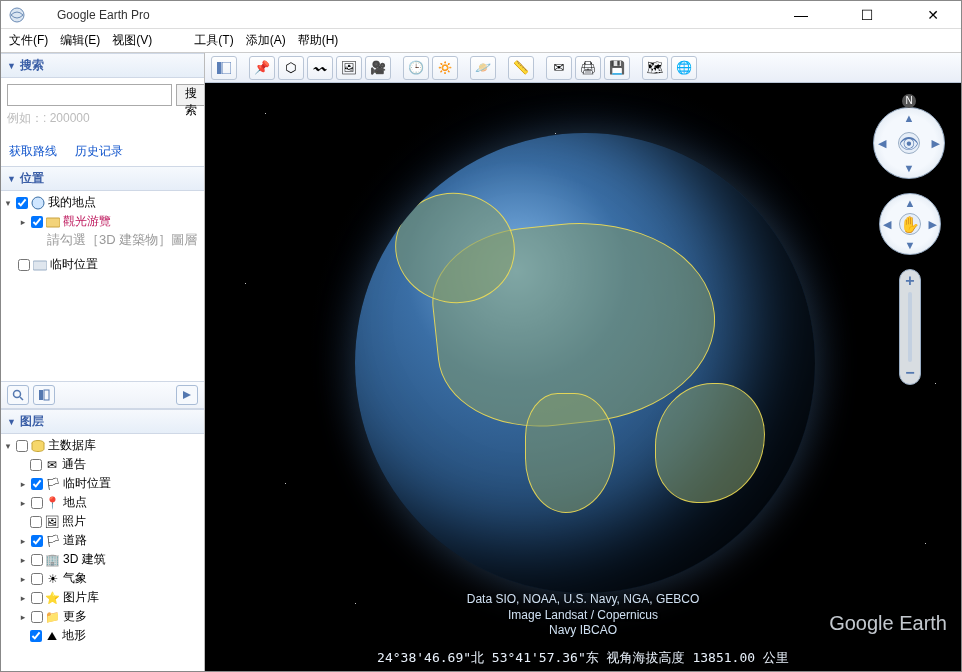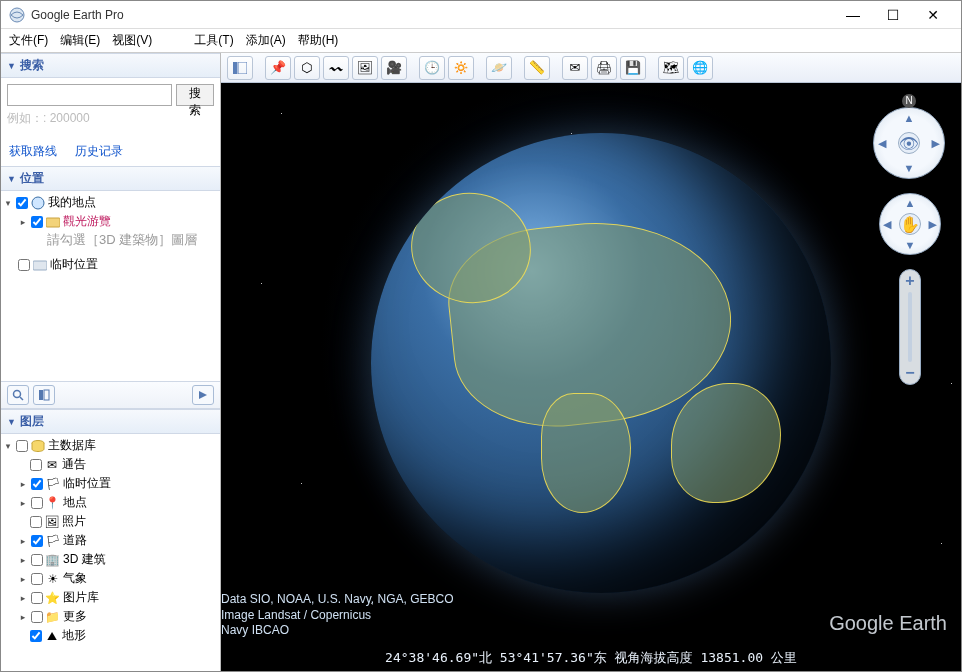--- a/index.html
+++ b/index.html
@@ -1,23 +1,23 @@
 <!DOCTYPE html>
 <html><head>
 <meta charset="utf-8">
 <style>
 * { box-sizing: border-box; margin: 0; padding: 0; font-family: "Microsoft YaHei", Arial, sans-serif; }
 body { width: 962px; height: 672px; overflow: hidden; background: #fff; display: flex; flex-direction: column; border: 1px solid #888; }
-.titlebar { height: 28px; display: flex; align-items: center; padding: 0 8px; background: #fff; border-bottom: 1px solid #ddd; }
+.titlebar { height: 28px; display: flex; align-items: center; padding: 0 8px; background: #fff; border-bottom: 1px solid #ddd; gap: 26px; }
 .titlebar .app-icon { width: 16px; height: 16px; margin-right: 6px; }
 .titlebar .title { flex: 1; font-size: 12px; color: #333; }
 .win-btn { width: 40px; height: 24px; display: flex; align-items: center; justify-content: center; font-size: 14px; cursor: pointer; }
 .menubar { height: 24px; display: flex; align-items: center; padding: 2px 8px; font-size: 12px; gap: 12px; border-bottom: 1px solid #ccc; }
 .content { flex: 1; display: flex; min-height: 0; }
-.sidebar { width: 220px; background: #fff; display: flex; flex-direction: column; border-right: 1px solid #bbb; font-size: 12px; overflow: hidden; }
+.sidebar { width: 204px; background: #fff; display: flex; flex-direction: column; border-right: 1px solid #bbb; font-size: 12px; overflow: hidden; }
 .panel-hdr { background: linear-gradient(#f6f9fd,#e6eef8); border-top: 1px solid #cfd8e6; border-bottom: 1px solid #cfd8e6; padding: 3px 6px; color: #3a5ea6; font-weight: bold; cursor: pointer; display: flex; align-items: center; gap: 4px; }
 .panel-hdr::before { content: "▼"; font-size: 9px; color: #3a5ea6; }
 .search-body { padding: 6px; }
 .search-row { display: flex; gap: 4px; }
 .search-row input { flex: 1; border: 1px solid #aaa; height: 22px; padding: 0 4px; font-size: 12px; }
 .search-row button { height: 22px; padding: 0 8px; font-size: 12px; background: #f2f2f2; border: 1px solid #aaa; cursor: pointer; }
 .hint { color: #bbb; font-size: 12px; margin-top: 4px; }
 .links { color: #1155cc; margin-top: 16px; display: flex; gap: 18px; padding-left: 2px; cursor: pointer; }
 .tree { padding: 2px 2px 6px 2px; overflow: auto; }
 .trow { display: flex; align-items: center; gap: 3px; padding: 1px 0; white-space: nowrap; }
@@ -33,21 +33,21 @@
 .layers .tree { flex: 1; overflow: auto; }
 .map-area { flex: 1; display: flex; flex-direction: column; background: #000; min-width: 0; }
 .toolbar { height: 30px; background: linear-gradient(#fafcff,#e9eef7); border-bottom: 1px solid #b9c5d6; display: flex; align-items: center; gap: 3px; padding: 0 6px; }
 .tb-btn { width: 26px; height: 24px; border: 1px solid #b9c5d6; border-radius: 3px; background: linear-gradient(#fff,#eef2f8); cursor: pointer; display: flex; align-items: center; justify-content: center; font-size: 13px; }
 .tb-sep { width: 6px; }
 .viewport { flex: 1; position: relative; overflow: hidden; background: radial-gradient(circle at 50% 45%, #0a1c33 0%, #000 55%); }
 .star { position: absolute; width: 1px; height: 1px; background: #fff; border-radius: 50%; }
 .earth { position: absolute; width: 460px; height: 460px; left: 150px; top: 50px; border-radius: 50%; background: radial-gradient(circle at 35% 30%, #7fb5e8 0%, #3a6ea5 25%, #254d78 55%, #0a2240 85%); box-shadow: inset -60px -40px 80px rgba(0,0,0,0.85), 0 0 40px rgba(120,170,230,0.3); overflow: hidden; }
 .earth::after { content: ""; position: absolute; inset: -4px; border-radius: 50%; box-shadow: 0 0 25px 6px rgba(150,200,255,0.35); pointer-events: none; }
 .landmass { position: absolute; background: rgba(130,155,110,0.55); border: 1px solid rgba(255,230,80,0.8); }
-.attrib { position: absolute; bottom: 32px; width: 100%; color: #cfe0f2; font-size: 12px; font-family: monospace; text-shadow: 0 0 3px #000; line-height: 1.3; }
+.attrib { position: absolute; bottom: 32px; width: 100%; text-align: center; color: #cfe0f2; font-size: 12px; font-family: monospace; text-shadow: 0 0 3px #000; line-height: 1.3; }
 .watermark { position: absolute; bottom: 36px; right: 14px; color: #e6ecf3; font-size: 20px; opacity: 0.85; font-weight: 300; text-align: right; }
 .statusbar { position: absolute; bottom: 4px; width: 100%; text-align: center; color: #e8f0fa; font-size: 13px; font-family: monospace; text-shadow: 0 0 3px #000; }
 .nav-compass { position: absolute; top: 24px; right: 16px; width: 72px; height: 72px; border-radius: 50%; background: radial-gradient(circle,#f4f8fd 55%,#d2dde9 100%); border: 1px solid #9aaec5; box-shadow: 0 1px 4px rgba(0,0,0,0.4); }
 .nav-compass::before { content: "N"; position: absolute; top: -14px; left: 50%; transform: translateX(-50%); color: #fff; font-size: 10px; background: #555; width: 14px; height: 14px; border-radius: 50%; text-align: center; line-height: 14px; }
 .nav-pan { position: absolute; top: 110px; right: 20px; width: 62px; height: 62px; border-radius: 50%; background: radial-gradient(circle,#f4f8fd 55%,#d2dde9 100%); border: 1px solid #9aaec5; box-shadow: 0 1px 4px rgba(0,0,0,0.4); }
 .nav-arrow { position: absolute; color: #5478b0; font-size: 11px; }
 .nav-center { position: absolute; top: 50%; left: 50%; width: 22px; height: 22px; transform: translate(-50%,-50%); border-radius: 50%; background: #e6eef8; border: 1px solid #9aaec5; display: flex; align-items: center; justify-content: center; color: #5478b0; }
 .zoom { position: absolute; top: 186px; right: 40px; width: 22px; background: rgba(240,245,250,0.9); border: 1px solid #9aaec5; border-radius: 11px; display: flex; flex-direction: column; align-items: center; padding: 2px 0; }
 .zoom .zb { width: 18px; height: 18px; display: flex; align-items: center; justify-content: center; color: #5478b0; cursor: pointer; font-weight: bold; }
 .zoom .ztrack { width: 4px; height: 70px; background: #c3d0e0; border-radius: 2px; margin: 2px 0; position: relative; }

